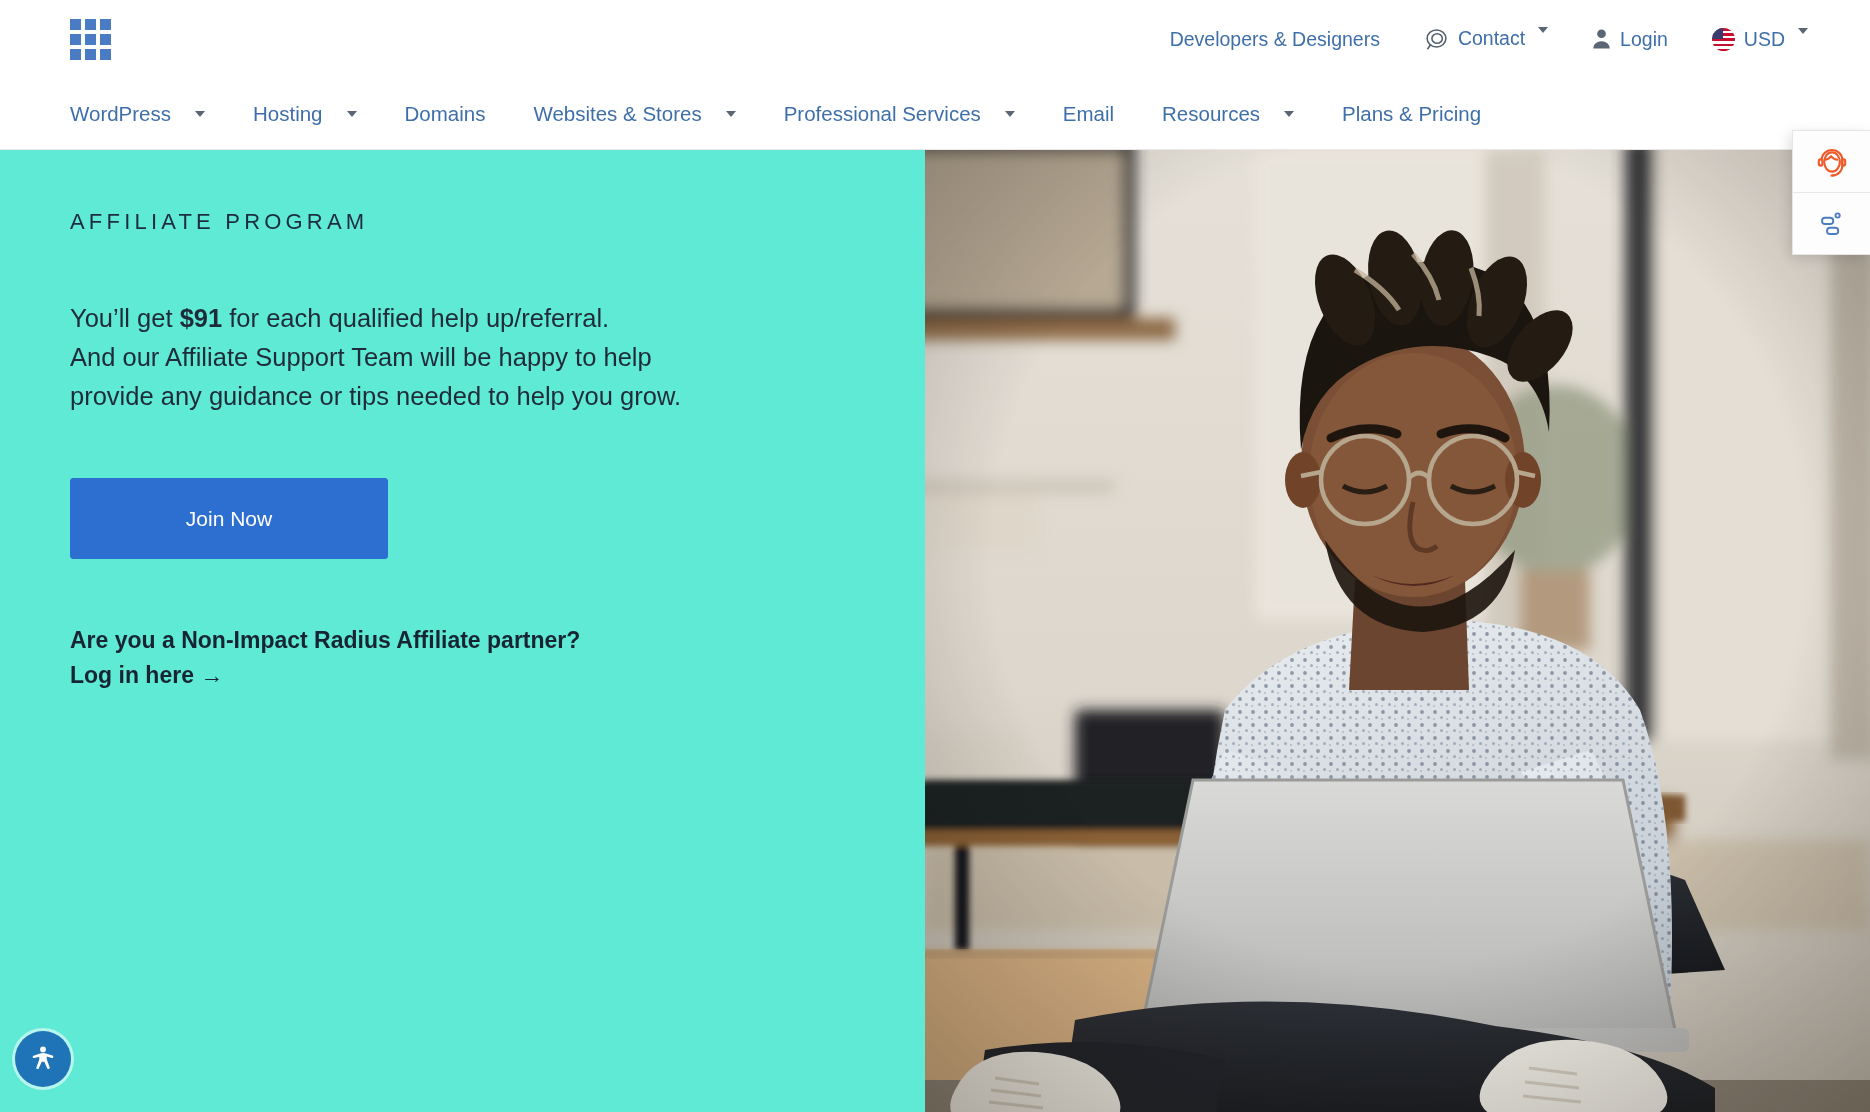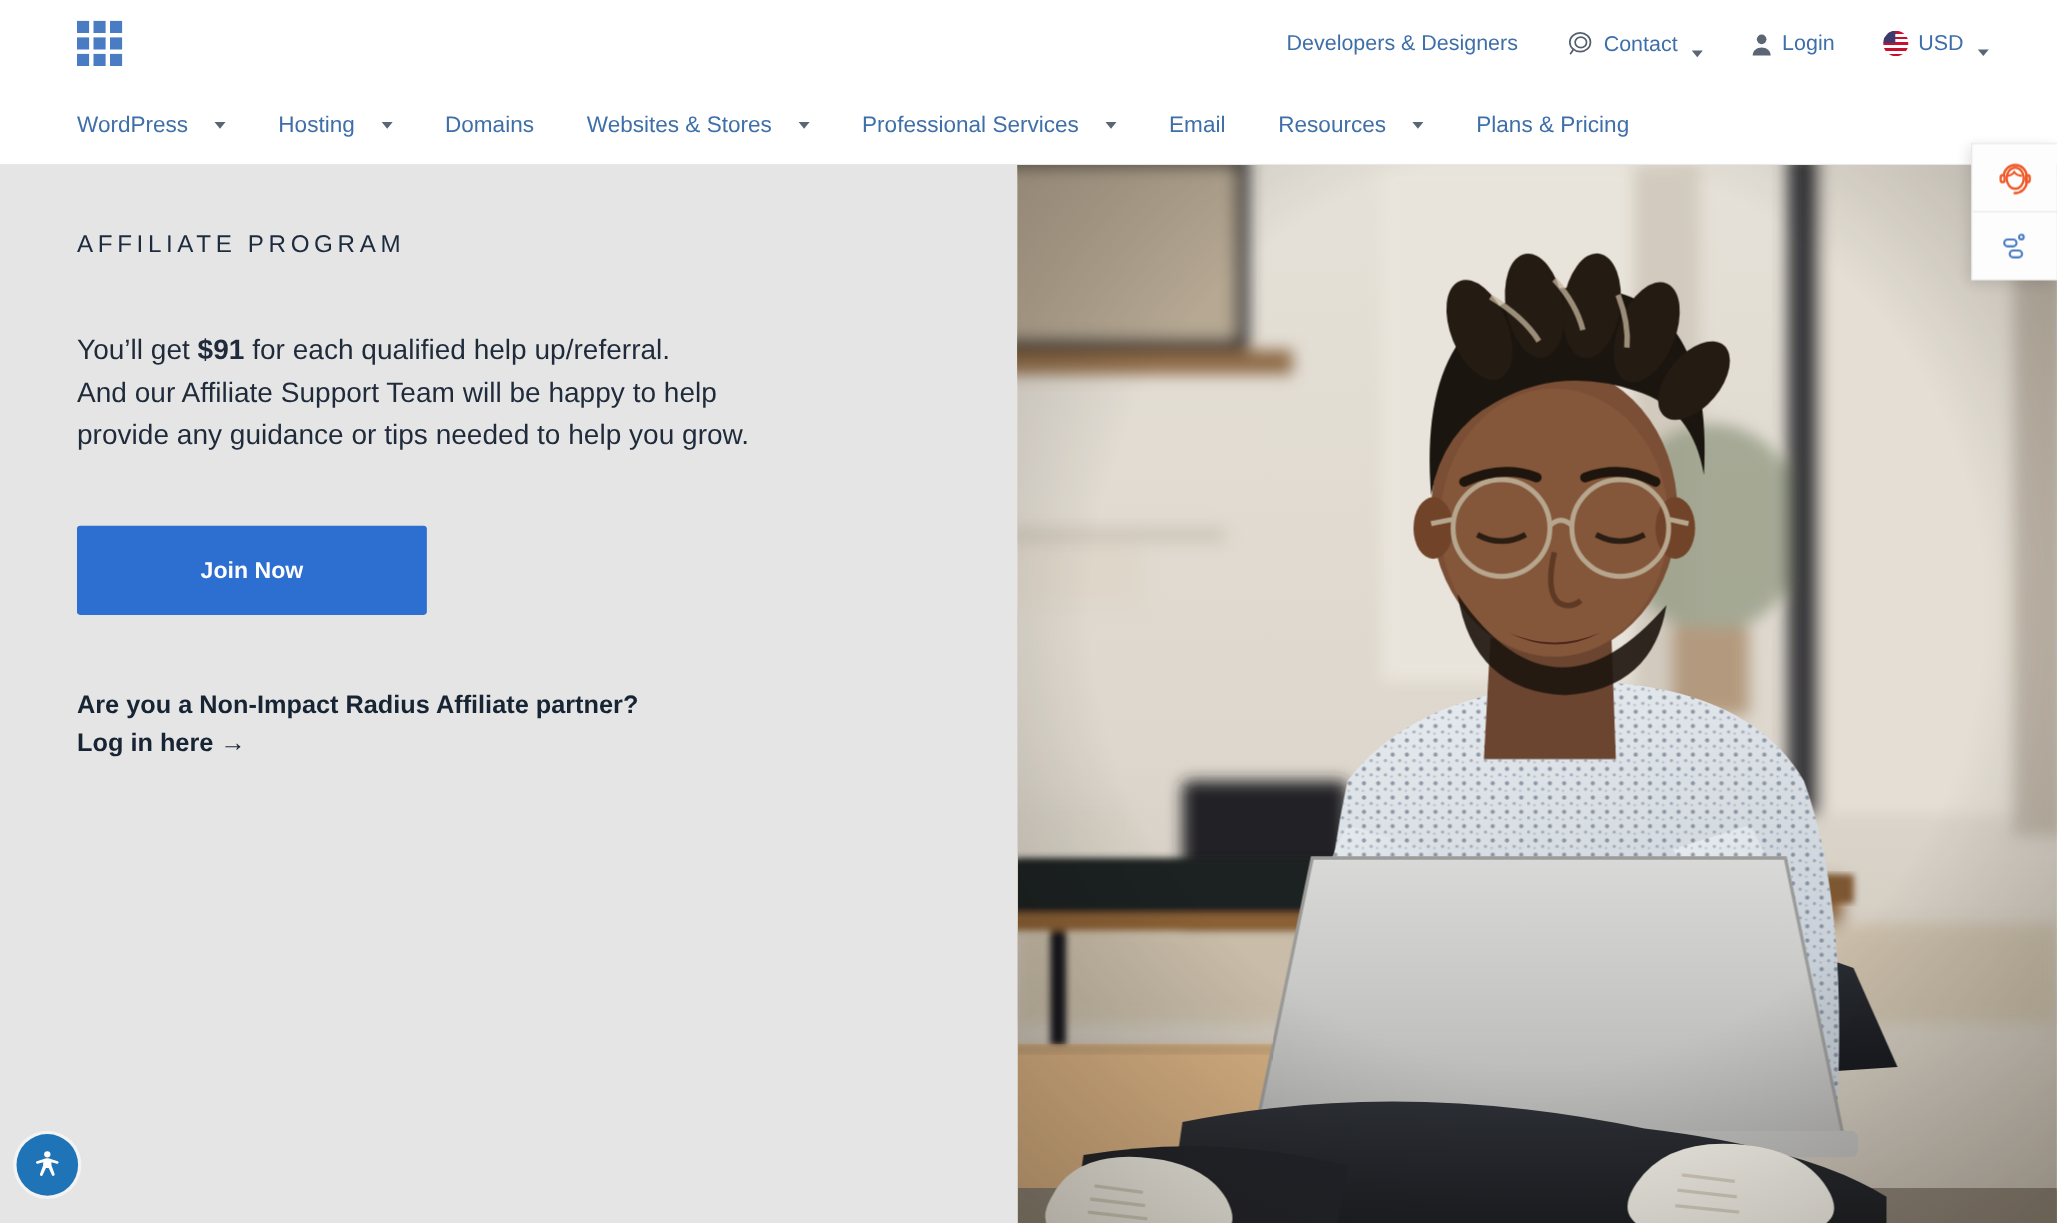--- a/index.html
+++ b/index.html
@@ -29,21 +29,21 @@
     font-size:47px; color:#4a7cc4; letter-spacing:-0.5px;
     font-weight:400; line-height:1;
     font-family:"DejaVu Sans", sans-serif;
   }
 
   .util-right {
     margin-left:auto; margin-right:62px;
     display:flex; align-items:center; gap:44px;
     font-size:19.5px; color:#3f6fa8;
   }
-  .util-item { display:flex; align-items:flex-end; gap:9px; cursor:pointer; white-space:nowrap; }
+  .util-item { display:flex; align-items:flex-start; gap:9px; cursor:pointer; white-space:nowrap; }
   .caret { width:0;height:0;border-left:5.5px solid transparent;border-right:5.5px solid transparent;
            border-top:6.5px solid #5a6675; display:inline-block; margin-left:4px; }
   .chat-icon { width:25px; height:25px; display:block; }
   .person-icon { width:19px; height:21px; display:block; }
   .flag-circle {
     width:23px;height:23px;border-radius:50%;overflow:hidden;display:block;
     background:#fff; position:relative; flex:none;
     box-shadow:inset 0 0 0 1px rgba(0,0,0,.08);
   }
   .flag-circle .stripes{position:absolute;inset:0;
@@ -59,42 +59,42 @@
   .mainnav .inner { display:flex; align-items:center; margin-left:70px; gap:0; }
   .nav-item {
     display:flex; align-items:center; gap:20px;
     font-size:20.5px; color:#3f6fa8; cursor:pointer; white-space:nowrap;
     margin-right:48px;
   }
 
   
   .hero { position:absolute; left:0; top:150px; width:1870px; height:962px; display:flex; }
   .hero-left {
-    width:925px; height:962px; background:#e5e5e5;
+    width:925px; height:962px; background:#5eead4;
     padding:0 0 0 70px; position:relative;
   }
   .eyebrow {
     margin-top:59px; font-size:22px; letter-spacing:4.2px;
     color:#1d2b3f; font-weight:400;
   }
   .headline {
     margin-top:32px;
     font-family:"DejaVu Serif", serif;
     font-weight:700; font-size:95px; line-height:1.08;
     color:#1c2c42; letter-spacing:-1px; max-width:870px;
   }
   .subcopy {
     margin-top:64px; font-size:25.5px; line-height:1.53; color:#1f2b3a;
     max-width:850px;
   }
   .subcopy b { font-weight:700; }
   .cta-row { margin-top:62px; display:flex; gap:30px; }
   .btn {
     height:81px; display:flex; align-items:center; justify-content:center;
-    font-size:21px; font-weight:700; cursor:pointer; border-radius:3px;
+    font-size:21px; font-weight:400; cursor:pointer; border-radius:3px;
   }
   .btn-primary { width:318px; background:#2c6fd1; color:#ffffff; border:1px solid #2c6fd1; }
   .btn-outline { width:318px; background:transparent; color:#2c6fd1; border:1px solid #6fa6e0; }
   .partner-block { margin-top:68px; }
   .partner-q { font-size:23px; font-weight:700; color:#172433; }
   .partner-link {
     margin-top:8px; font-size:23px; font-weight:700; color:#172433;
     text-underline-offset:5px; cursor:pointer;
     display:inline-block;
   }

